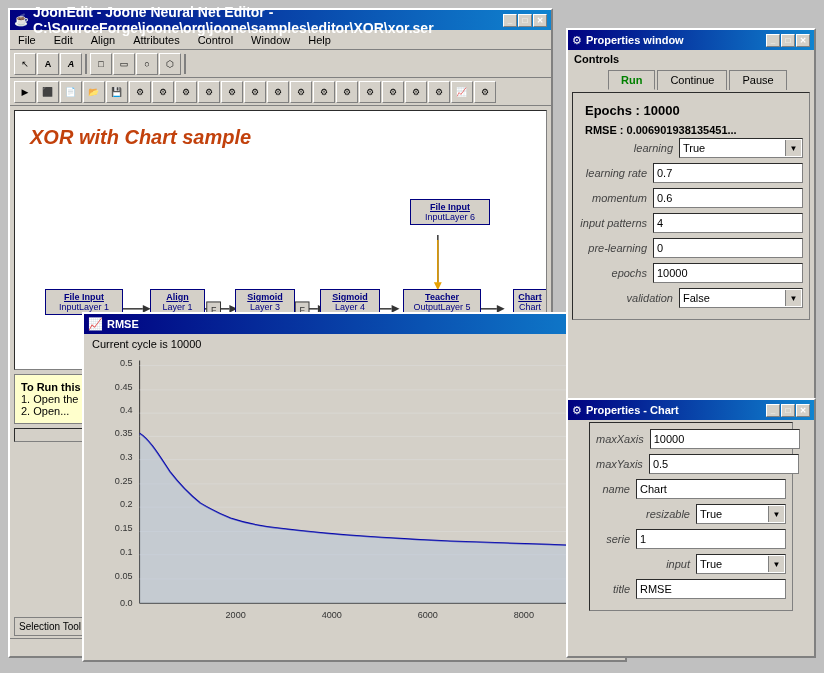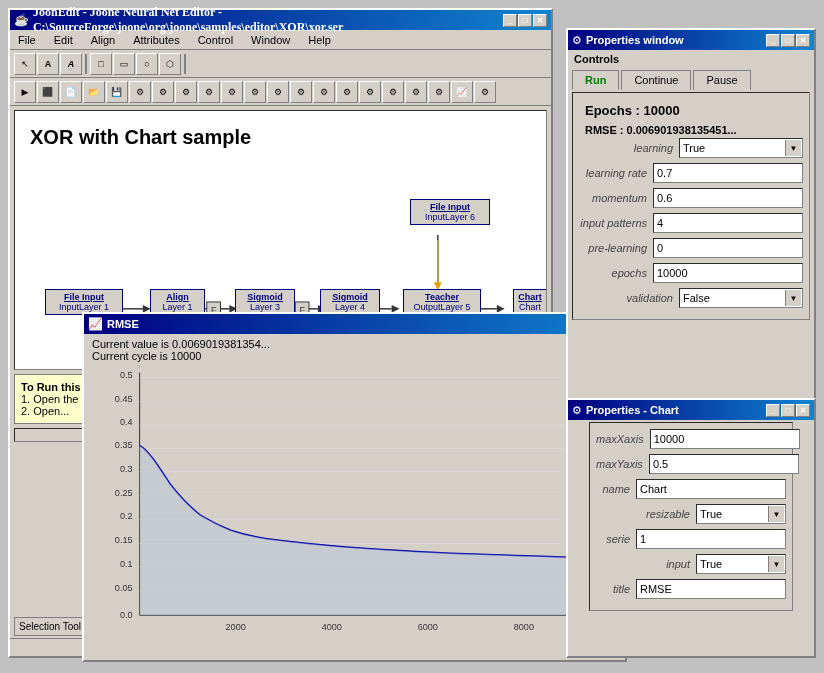--- a/index.html
+++ b/index.html
@@ -110,21 +110,22 @@
       height: 260px;
       overflow: hidden;
     }
 
     .xor-title {
       position: absolute;
       top: 15px;
       left: 15px;
       font-size: 20px;
       font-weight: bold;
-      color: #000000;
+      color: #c2410c;
+      font-style: italic;
     }
 
     .nn-node {
       position: absolute;
       border: 1px solid #000080;
       background: #d4d0c8;
       text-align: center;
       padding: 2px;
       font-size: 9px;
       color: #000080;
@@ -194,20 +195,21 @@
       border-bottom: none;
       background: #d4d0c8;
       font-size: 11px;
       cursor: pointer;
     }
     .props-tab.active {
       background: #d4d0c8;
       border-bottom: 1px solid #d4d0c8;
       font-weight: bold;
       color: #008000;
+      margin-left: 36px;
     }
 
     .props-content {
       background: #d4d0c8;
       padding: 6px;
       border: 1px inset #808080;
       margin: 2px 4px;
     }
 
     .props-row {
@@ -305,21 +307,21 @@
       font-weight: bold;
     }
   </style>
 </head>
 <body>
 
 <div class="main-window">
   <div class="title-bar">
     <div style="display:flex;align-items:center;gap:4px;">
       <span style="font-size:12px;">☕</span>
-      <span class="title-bar-text" style="font-size:12px;font-family:Liberation Serif, serif;">JoonEdit - Joone Neural Net Editor - C:\SourceForge\joone\org\joone\samples\editor\XOR\xor.ser</span>
+      <span class="title-bar-text" style="font-size:14px;">JoonEdit - Joone Neural Net Editor - C:\SourceForge\joone\org\joone\samples\editor\XOR\xor.ser</span>
     </div>
     <div class="title-bar-buttons">
       <div class="title-btn">_</div>
       <div class="title-btn">□</div>
       <div class="title-btn">✕</div>
     </div>
   </div>
 
   <div class="menu-bar">
     <span class="menu-item">File</span>
@@ -456,21 +458,20 @@
       <span class="title-bar-text">RMSE</span>
     </div>
     <div class="title-bar-buttons">
       <div class="title-btn">_</div>
       <div class="title-btn">□</div>
       <div class="title-btn">✕</div>
     </div>
   </div>
 
   <div style="padding:4px 8px;font-size:11px;">
-    <div>Current value is 0.0069019381354...</div>
     <div>Current cycle is 10000</div>
   </div>
 
   <div style="position:relative;width:100%;height:calc(100% - 70px);">
     <svg width="100%" height="100%" viewBox="0 0 535 270">
 
       <line x1="55" y1="5" x2="55" y2="245" stroke="#333" stroke-width="1"></line>
 
       <line x1="55" y1="245" x2="530" y2="245" stroke="#333" stroke-width="1"></line>
 

